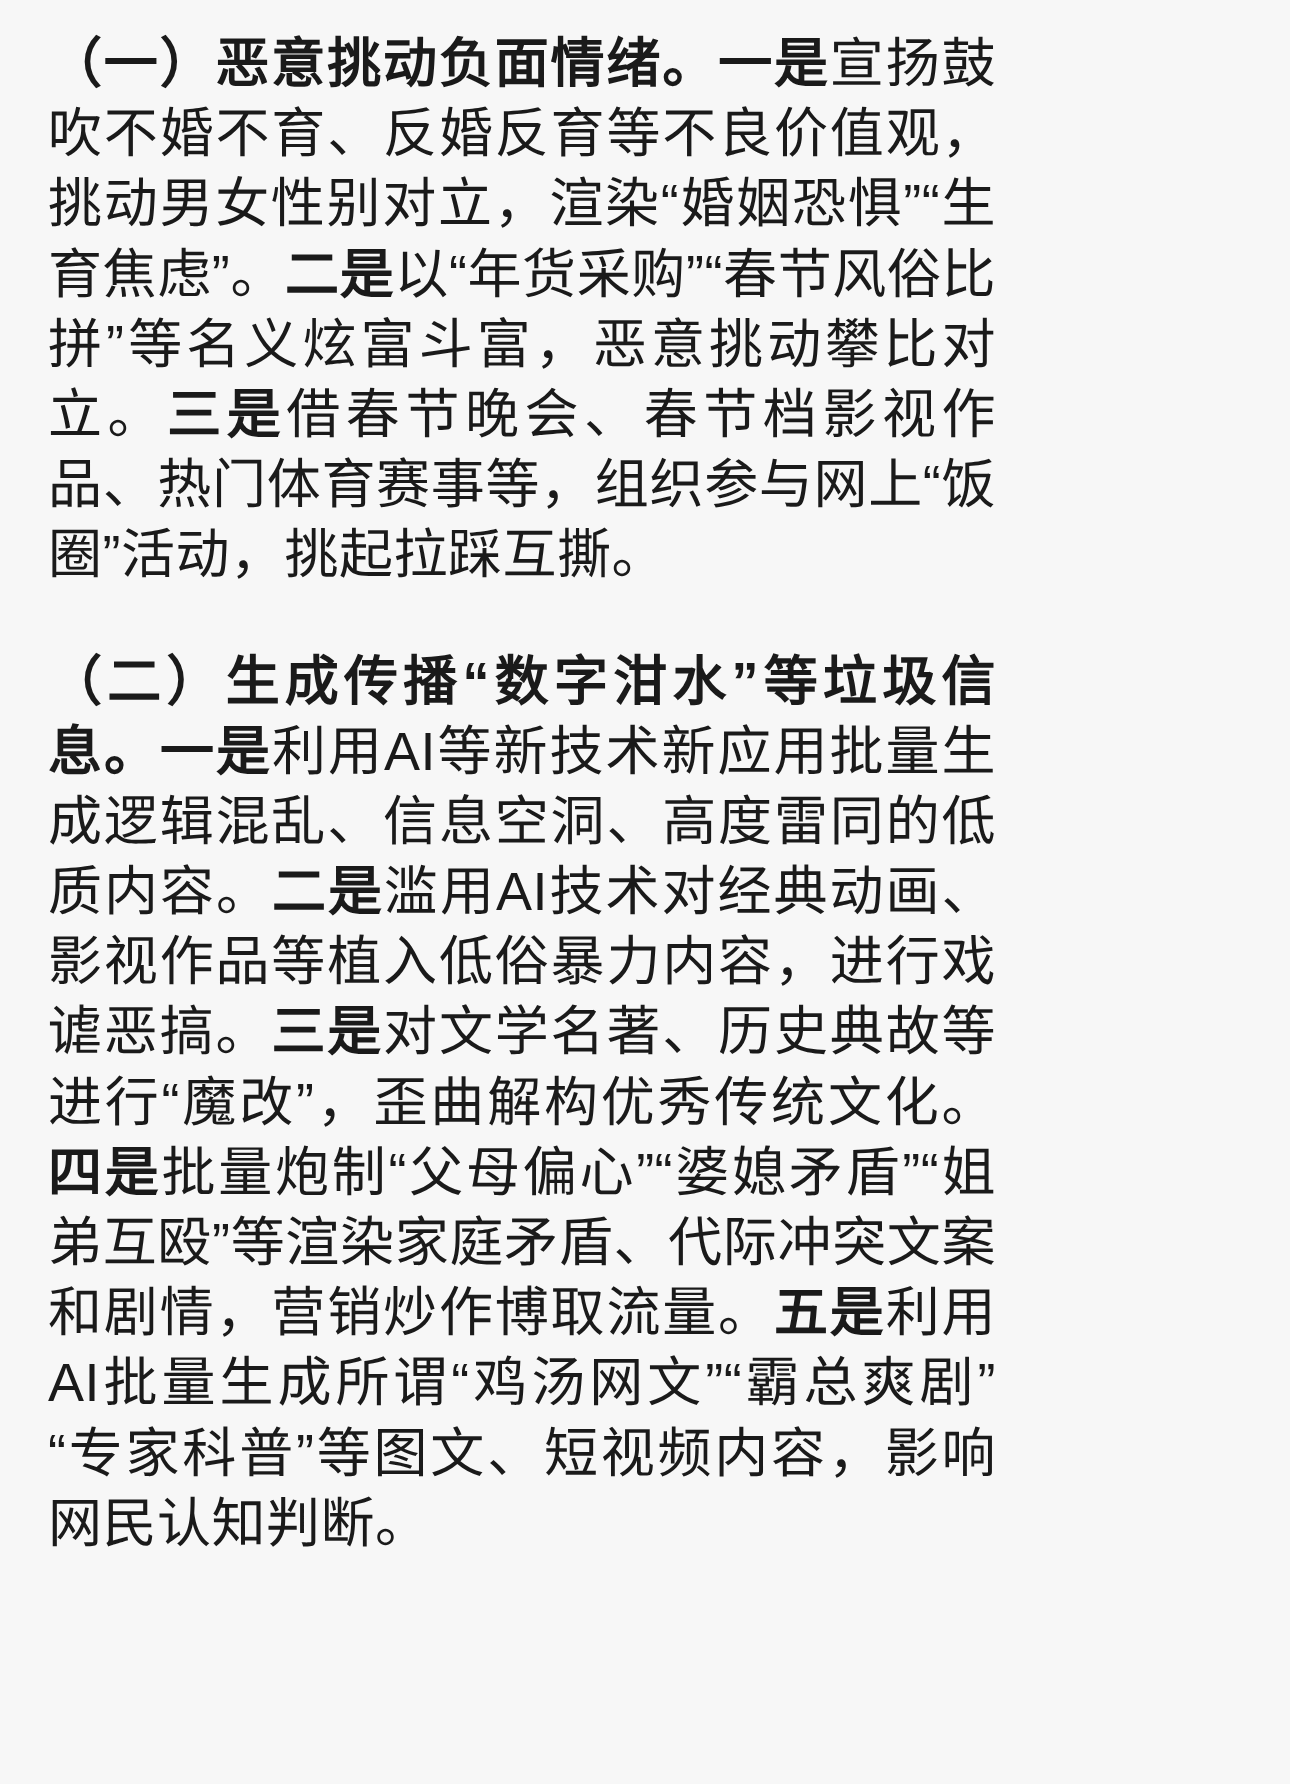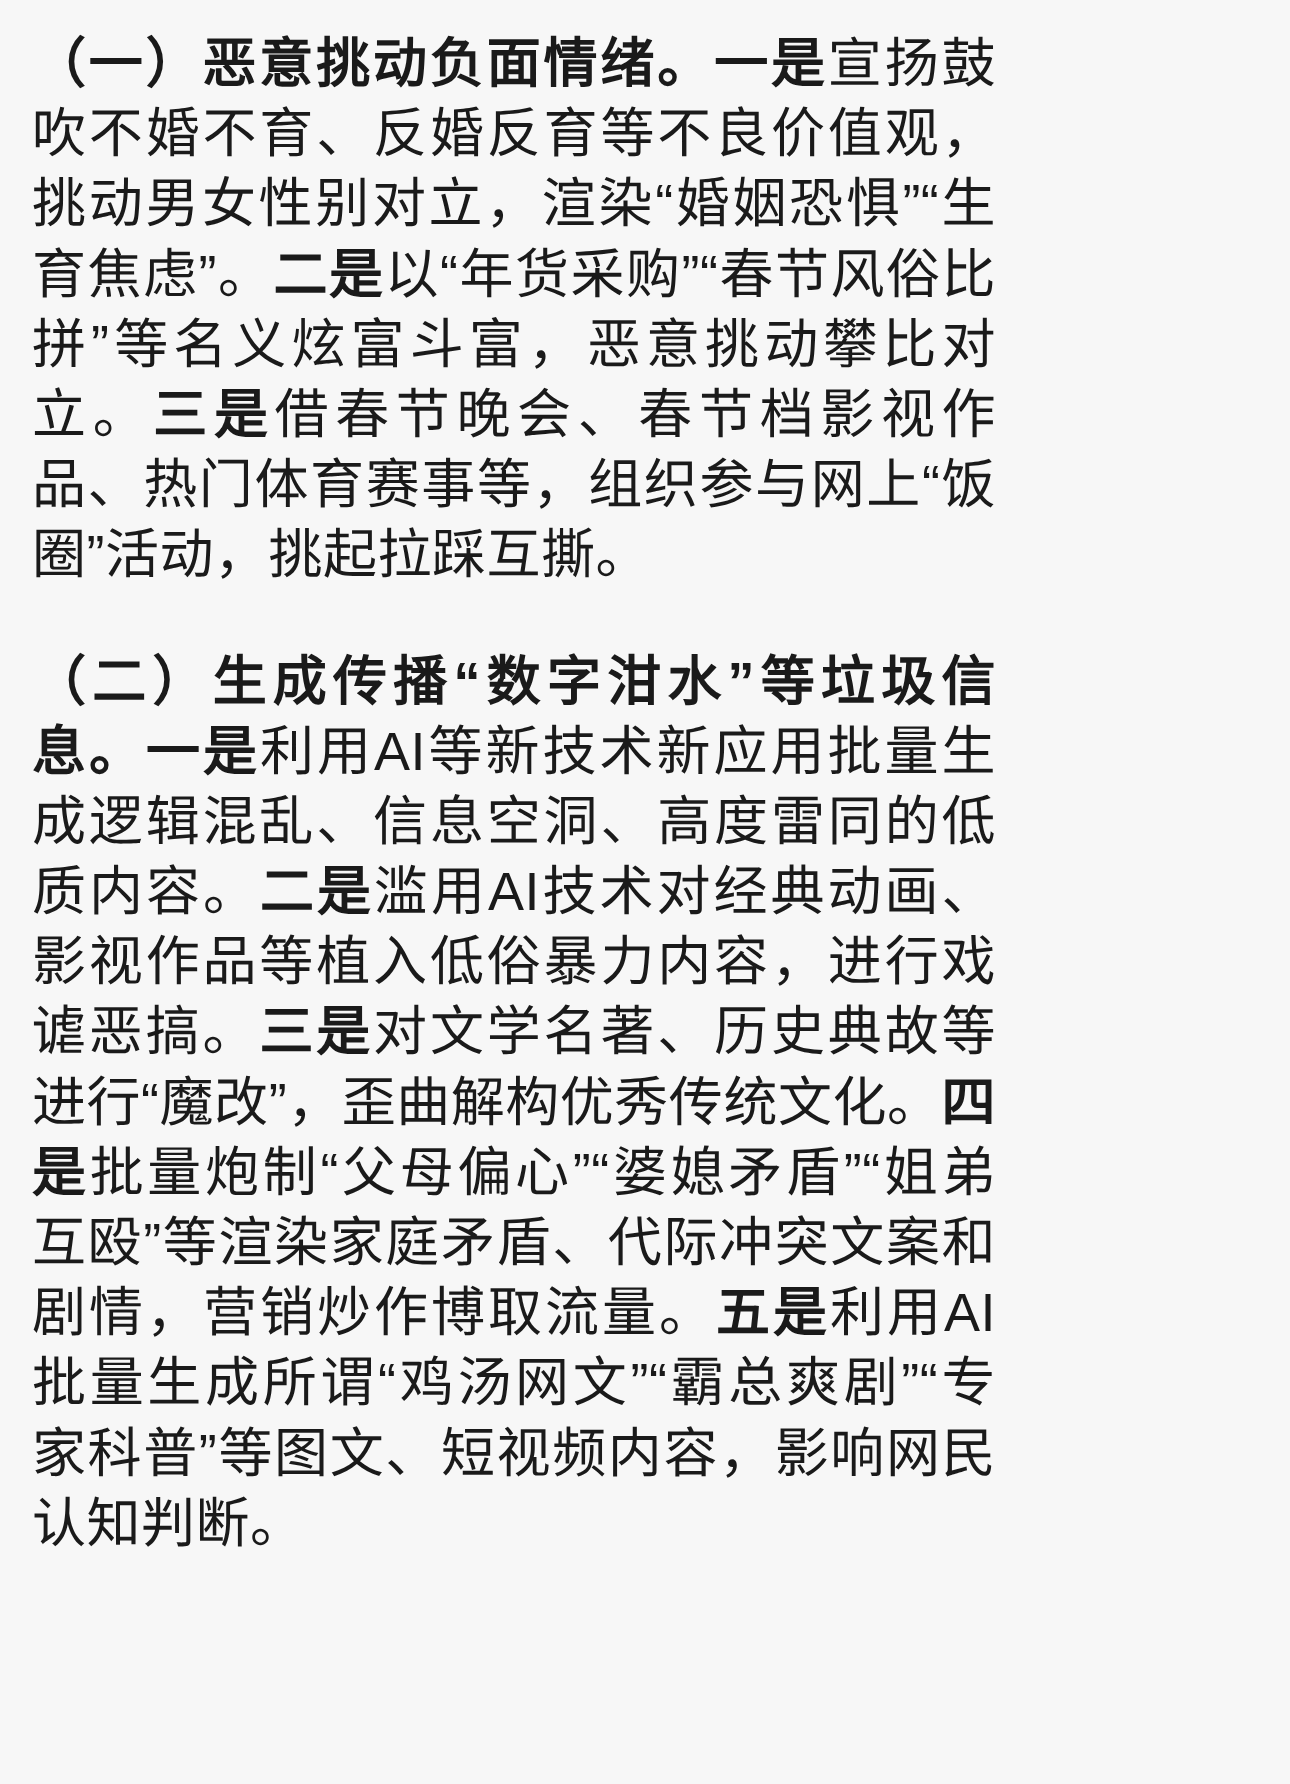--- a/index.html
+++ b/index.html
@@ -11,21 +11,21 @@
     width: 1290px;
     min-height: 1784px;
     font-family: "Liberation Sans", "DejaVu Sans", sans-serif;
     color: #1a1a1a;
     -webkit-font-smoothing: antialiased;
   }
   .page {
     box-sizing: border-box;
     width: 1048px;
     min-height: 1784px;
-    padding: 28px 52px 40px 32px;
+    padding: 28px 52px 40px 48px;
     background: #f7f7f7;
   }
   .section {
     margin: 0 0 56px 0;
   }
   .section:last-child {
     margin-bottom: 0;
     margin-top: 32px;
   }
   .para {

